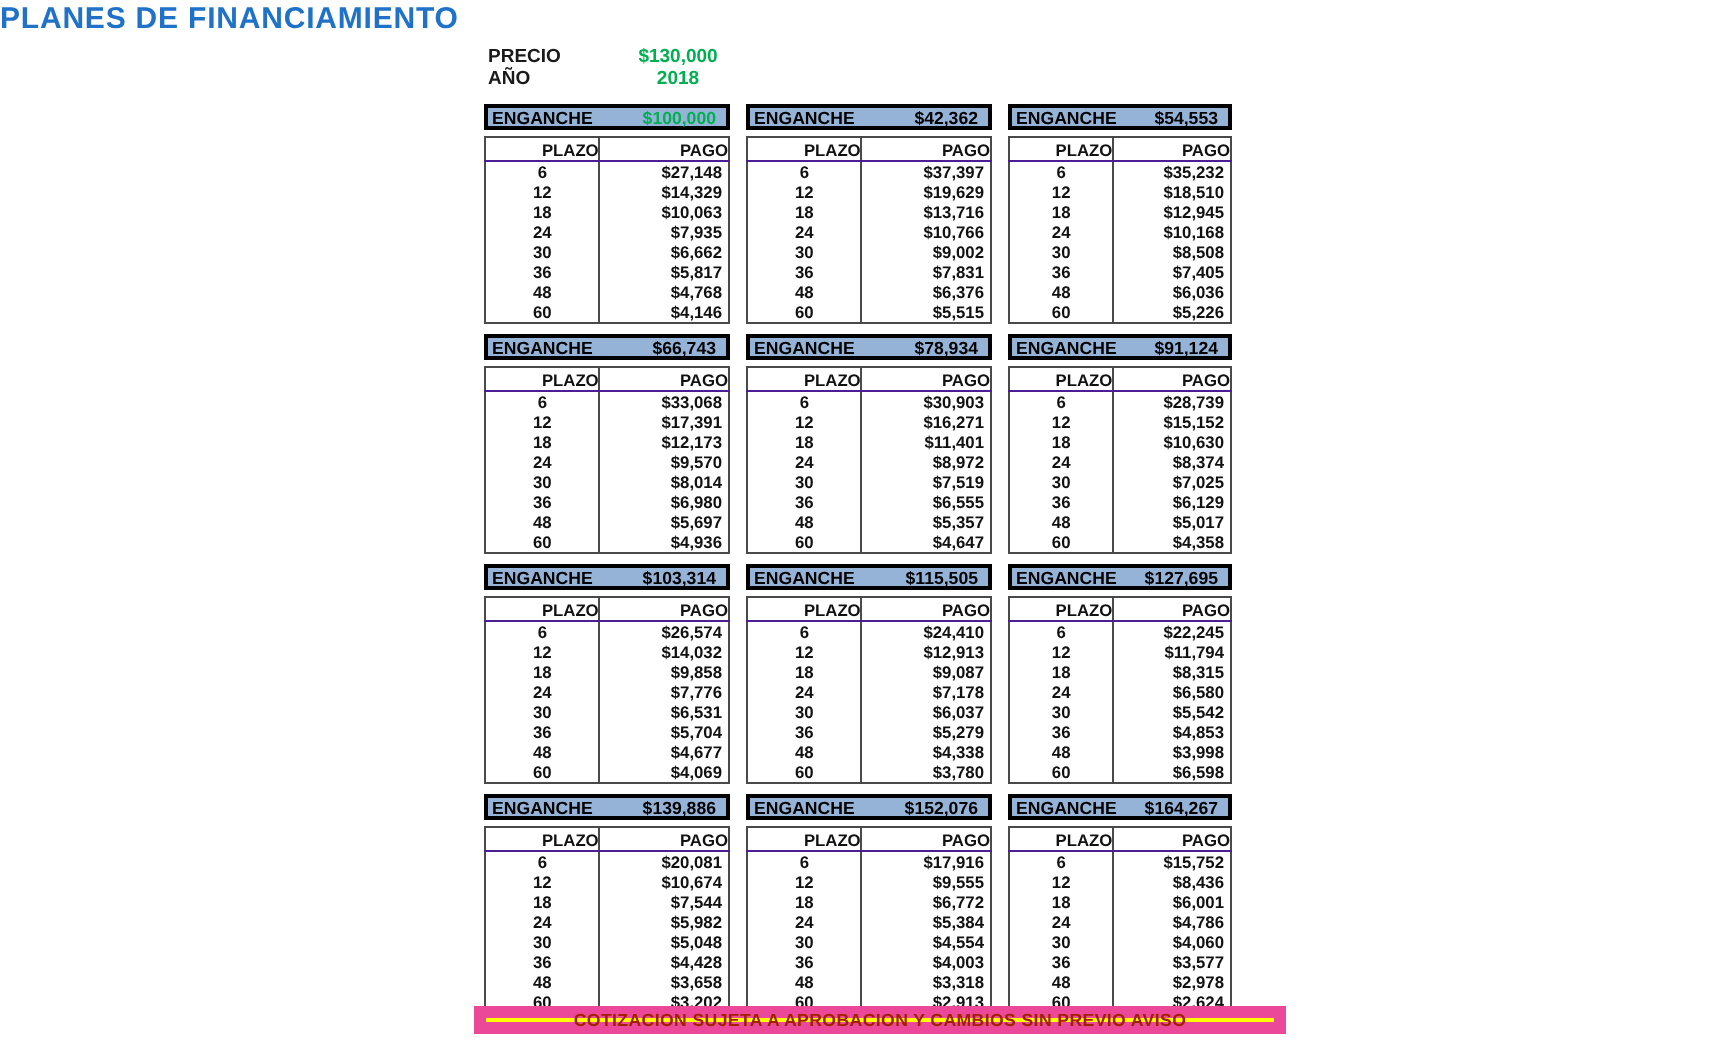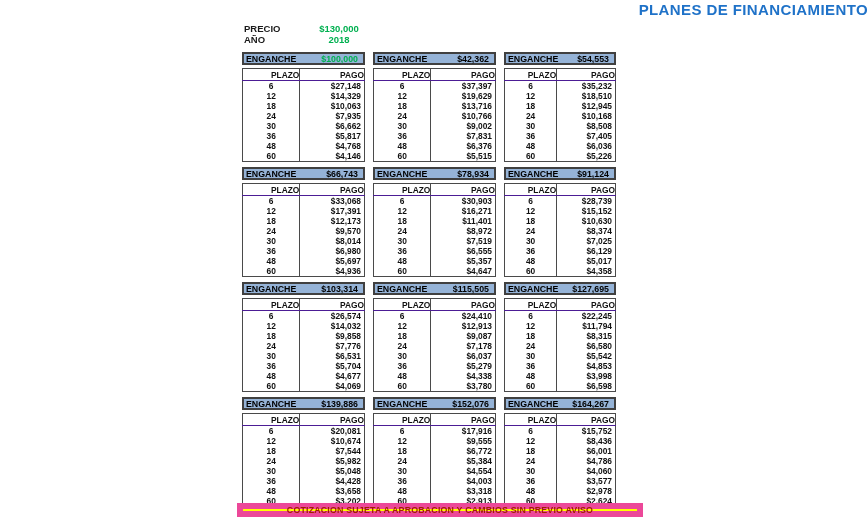--- a/index.html
+++ b/index.html
@@ -5,40 +5,40 @@
   html,body { margin:0; padding:0; background:#ffffff; }
   body {
     width:868px; height:520px; overflow:hidden;
     font-family:"Liberation Sans", sans-serif;
     -webkit-font-smoothing:antialiased;
   }
   .page { position:relative; width:868px; height:520px; background:#ffffff; }
 
   .title {
     position:absolute; top:1px; left:0; width:100%;
-    text-align:right; font-size:15px; font-weight:bold;
+    text-align:left; font-size:15px; font-weight:bold;
     color:#1F72C8; letter-spacing:0.4px;
   }
 
   .info { position:absolute; top:23px; left:244px; font-size:9.5px; font-weight:bold; }
   .info-row { display:flex; height:11px; align-items:center; }
   .info-label { width:66px; color:#1a1a1a; }
   .info-value { width:58px; text-align:center; color:#00B050; }
 
   .grid {
     position:absolute; top:52px; left:242px;
     display:grid;
     grid-template-columns:123px 123px 112px;
     column-gap:8px; row-gap:5px;
   }
 
   .plan { width:100%; }
   .plan-header {
     box-sizing:border-box; height:13px;
-    background:#95B3D7; border:2px solid #404040;
+    background:#95B3D7; border:2px solid #000000;
     display:flex; align-items:center; justify-content:space-between;
     padding:0 5px 0 2px;
     font-size:8.8px; font-weight:bold; color:#000;
     white-space:nowrap;
   }
   .plan-header .green { color:#00B050; }
 
   table.plan-table {
     margin-top:3px; width:100%;
     border-collapse:collapse;

